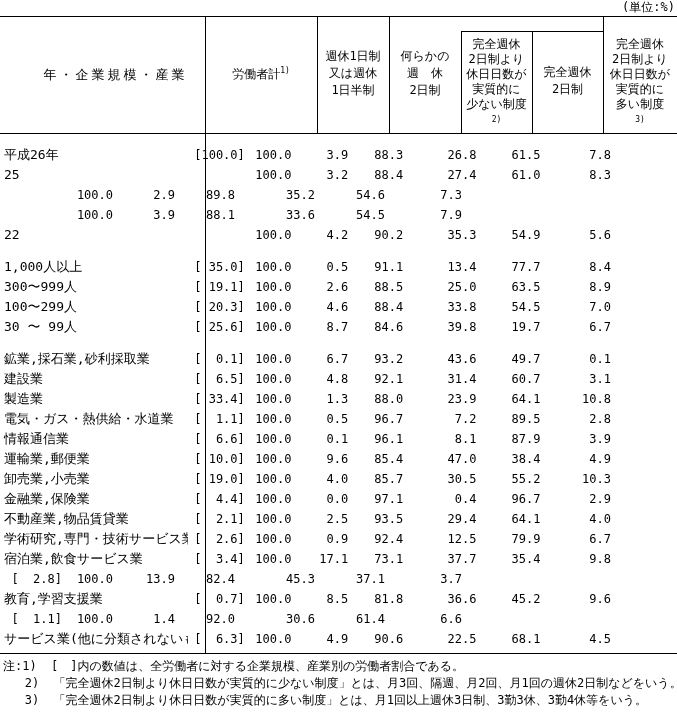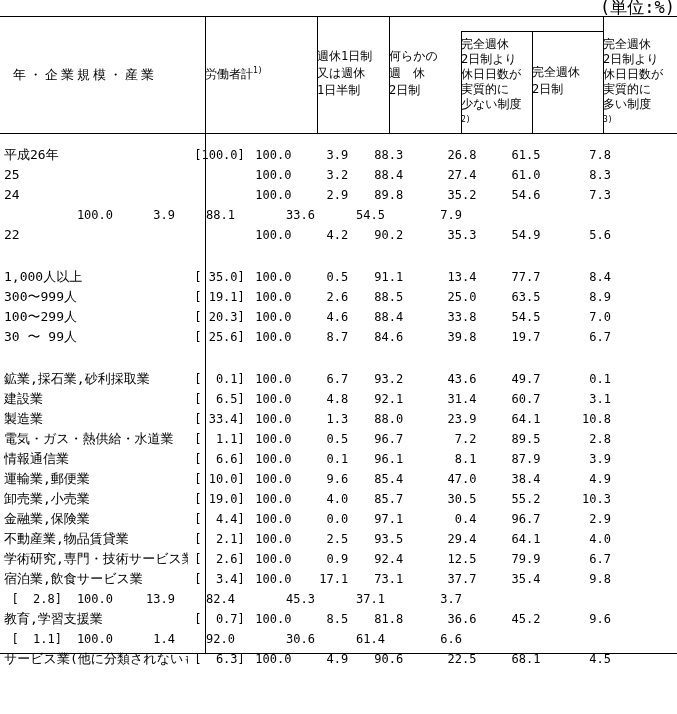--- a/index.html
+++ b/index.html
@@ -15,35 +15,35 @@
   #l-hbot  { top:133px; left:0;     width:677px; }
   #l-bot   { top:653px; left:0;     width:677px; }
   #l-inset-top { top:31px; left:461px; width:143px; }
   #v-stub    { left:205px; top:16px; height:637px; }
   #v-c2      { left:317px; top:16px; height:117px; }
   #v-c3      { left:389px; top:16px; height:117px; }
   #v-last    { left:603px; top:16px; height:117px; }
   #v-inset-l { left:461px; top:31px; height:102px; }
   #v-inset-m { left:532px; top:31px; height:102px; }
   
-  .unit { position:absolute; top:0; right:2px; font-size:17px; line-height:15px; }
-  
-  .hcell { position:absolute; text-align:left; white-space:pre-line; font-size:12px; }
+  .unit { position:absolute; top:0; right:2px; font-size:12px; line-height:15px; }
+  
+  .hcell { position:absolute; text-align:center; white-space:pre-line; font-size:12px; }
   #h-stub { left:0;     top:66px; width:205px; font-size:13px; letter-spacing:3px;padding-left:13px; }
   #h-c1   { left:205px; top:66px; width:112px; }
   #h-c2   { left:317px; top:48px; width:72px;  line-height:17px; }
   #h-c3   { left:389px; top:48px; width:72px;  line-height:17px; }
   #h-c4   { left:461px; top:37px; width:71px;  line-height:15px; }
   #h-c5   { left:532px; top:64px; width:71px;  line-height:17px; }
   #h-c6   { left:603px; top:37px; width:74px;  line-height:15px; }
   .sup { font-size:8px; vertical-align:super; letter-spacing:0; }
   .colmark { display:block; font-size:8px; line-height:10px; margin-top:3px; }
   
   .tbody { position:absolute; left:0; top:133px; width:611px; padding-top:12px; }
-  .group + .group { margin-top:22px; }
+  .group + .group { margin-top:12px; }
   .row { display:flex; height:20px; line-height:20px; font-size:12px; }
   .row-label { width:205px; box-sizing:border-box; padding-left:4px; font-size:13px;
                white-space:nowrap; overflow:hidden; text-align:left; }
   .row-label.indent { }
   .cell { text-align:right; white-space:pre; }
   .c1{width:62px} .c2{width:51px} .c3{width:62px} .c4{width:60px}
   .c5{width:80px} .c6{width:70px} .c7{width:77px}
   
   .notes { position:absolute; left:0; top:658px; width:677px; font-size:12px; }
   .note-line { height:17px; line-height:17px; white-space:pre; padding-left:3px; }
@@ -103,21 +103,20 @@
       <div class="row-label indent">25</div>
       <div class="cell c1"></div>
       <div class="cell c2">100.0</div>
       <div class="cell c3">3.2</div>
       <div class="cell c4">88.4</div>
       <div class="cell c5">27.4</div>
       <div class="cell c6">61.0</div>
       <div class="cell c7">8.3</div>
     </div>
         <div class="row">
-      <div class="row-label indent">24</div>
       <div class="cell c1"></div>
       <div class="cell c2">100.0</div>
       <div class="cell c3">2.9</div>
       <div class="cell c4">89.8</div>
       <div class="cell c5">35.2</div>
       <div class="cell c6">54.6</div>
       <div class="cell c7">7.3</div>
     </div>
         <div class="row">
       <div class="cell c1"></div>
@@ -326,14 +325,19 @@
       <div class="cell c2">100.0</div>
       <div class="cell c3">4.9</div>
       <div class="cell c4">90.6</div>
       <div class="cell c5">22.5</div>
       <div class="cell c6">68.1</div>
       <div class="cell c7">4.5</div>
     </div>
       </div>
     </div>
 
+  <div class="notes" id="notes">
+      <div class="note-line">注:1)  [　]内の数値は、全労働者に対する企業規模、産業別の労働者割合である。</div>
+      <div class="note-line">   2)  「完全週休2日制より休日日数が実質的に少ない制度」とは、月3回、隔週、月2回、月1回の週休2日制などをいう。</div>
+      <div class="note-line">   3)  「完全週休2日制より休日日数が実質的に多い制度」とは、月1回以上週休3日制、3勤3休、3勤4休等をいう。</div>
+    </div>
 
 </div>
 
 </body></html>

